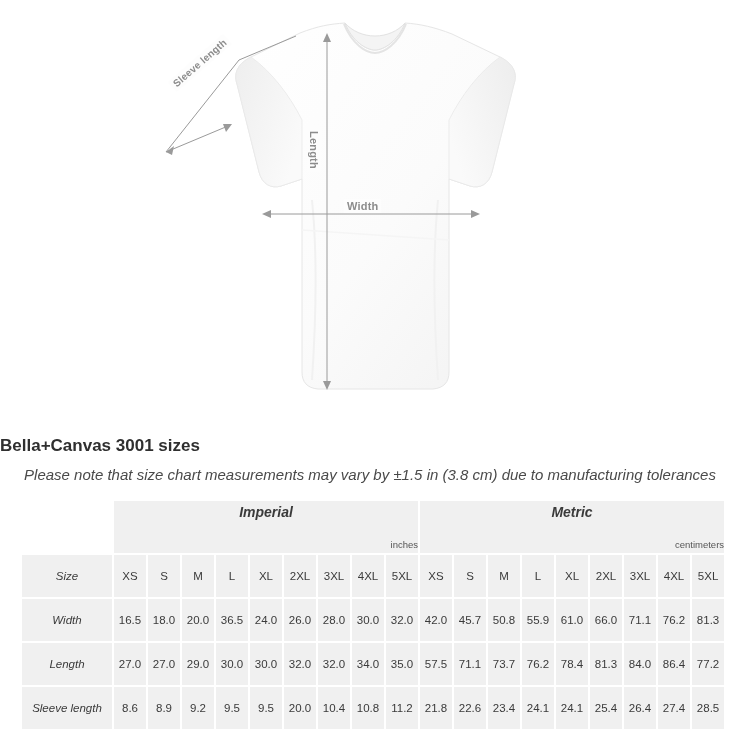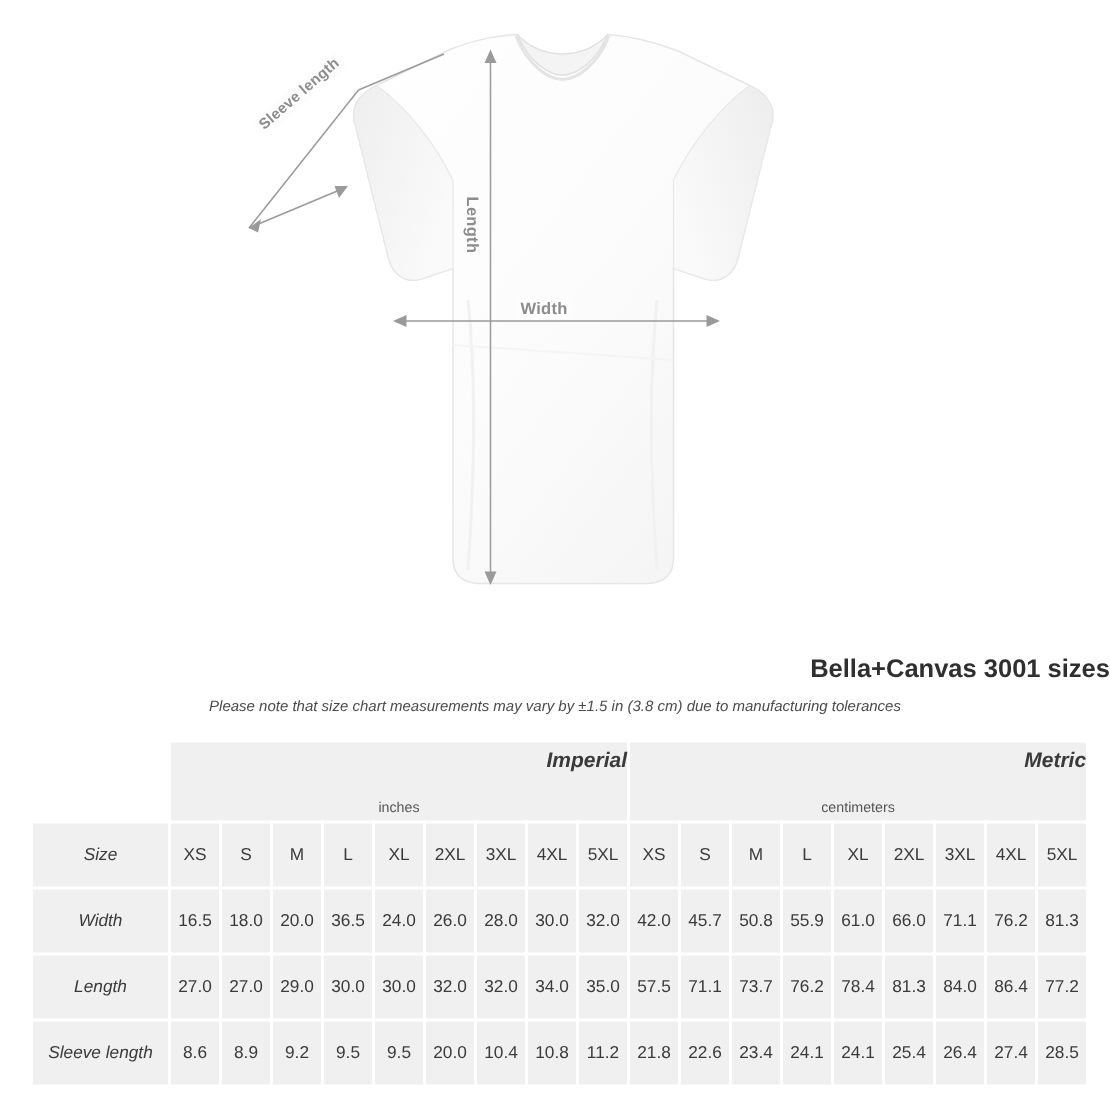--- a/index.html
+++ b/index.html
@@ -57,29 +57,29 @@
     transform: rotate(90deg);
     transform-origin: left top;
   }
   .lbl-width {
     left: 344px;
     top: 199px;
   }
 
   
   .title {
-    text-align: right;
+    text-align: left;
     font-size: 17px;
     font-weight: bold;
     color: #2f2f2f;
     margin-top: 16px;
   }
   .subtitle {
     text-align: center;
-    font-size: 10px;
+    font-size: 15px;
     font-style: italic;
     color: #4a4a4a;
     margin-top: 10px;
   }
 
   
   .table-wrap {
     margin: 16px 20px 0 20px;
   }
   table.size-table {
@@ -100,27 +100,27 @@
   .unit-cell {
     height: 52px !important;
     line-height: 1.35;
   }
   .unit-name {
     font-size: 14px;
     font-style: italic;
     font-weight: bold;
     color: #3a3a3a;
     display: block;
-    text-align: right;
   }
   .unit-sub {
     font-size: 9.5px;
     color: #555555;
     display: block;
     margin-top: 17px;
+    text-align: right;
   }
   .blank-cell {
     background: #ffffff !important;
     border-color: #ffffff !important;
   }
   .row-head {
     font-weight: bold;
     font-size: 11.5px;
     color: #3a3a3a;
     font-style: italic;

